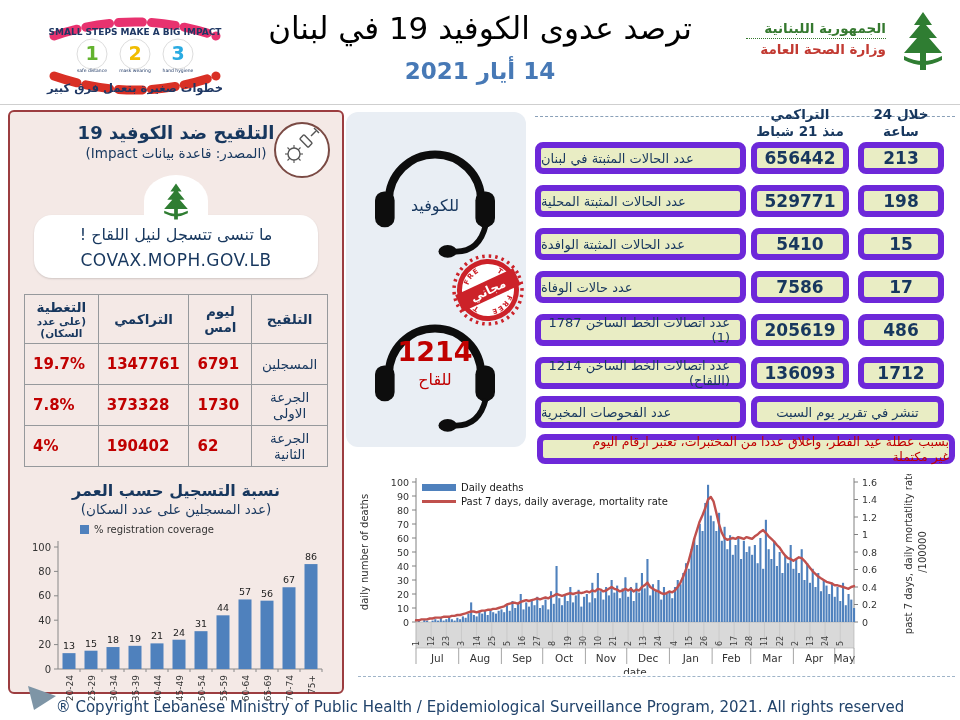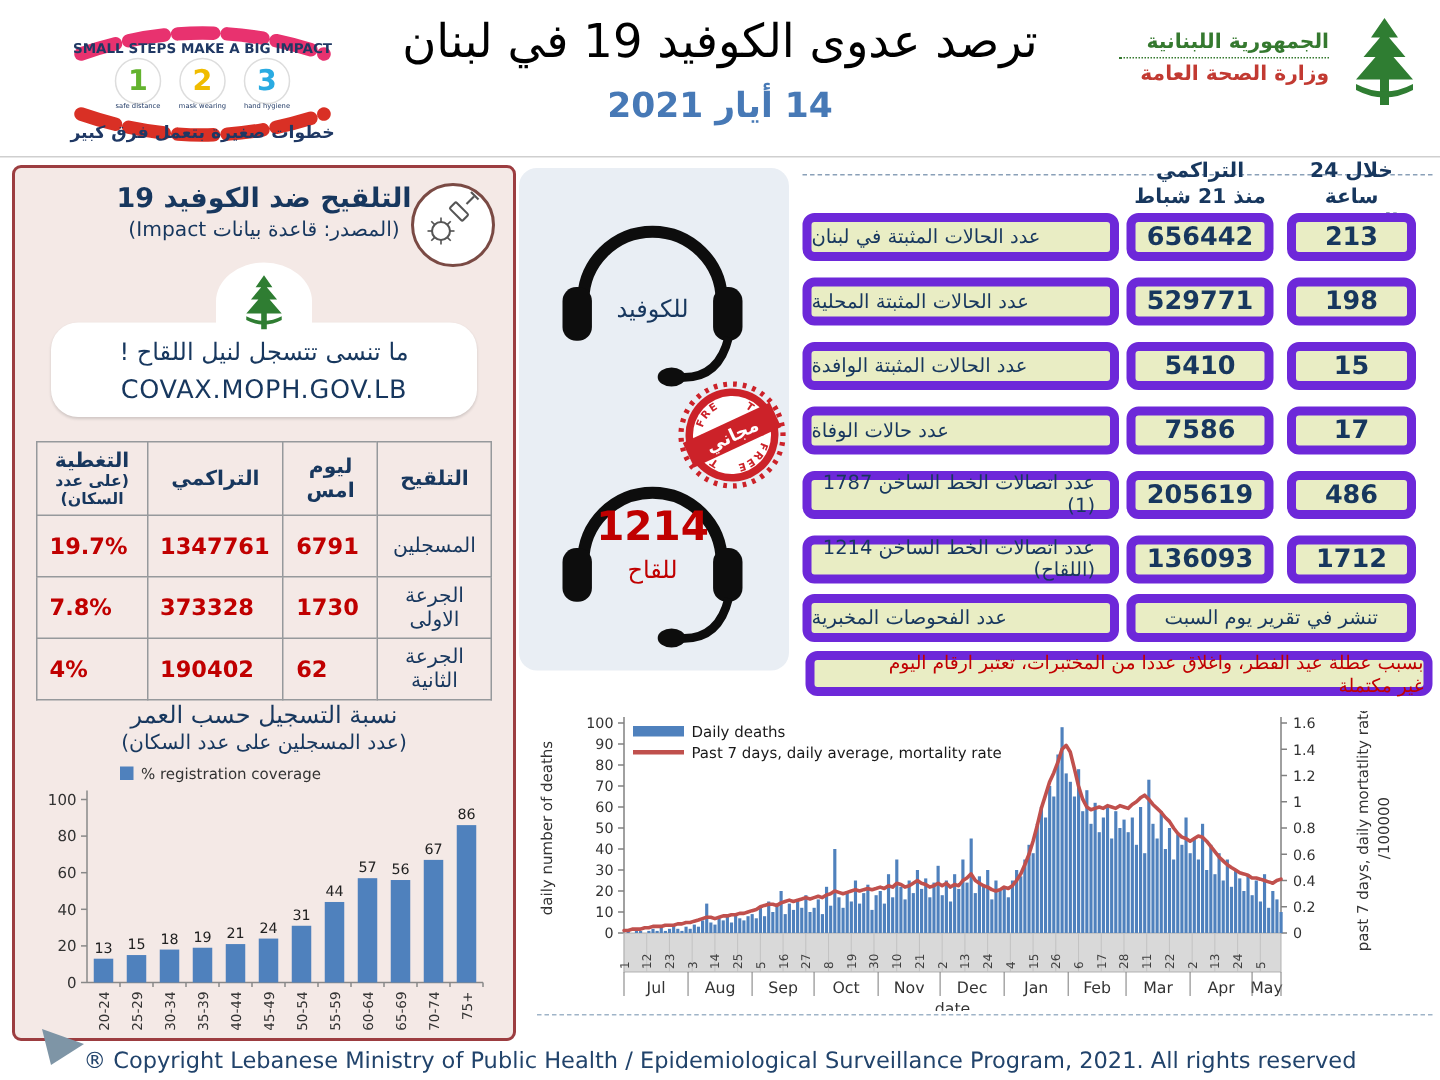--- a/index.html
+++ b/index.html
@@ -33,21 +33,21 @@
   #covax-box .a{font-size:16px;color:#17375e;direction:rtl;text-align:center;}
   #covax-box .u{font-size:17px;color:#17375e;margin-top:6px;letter-spacing:.5px;}
   #cedar-wrap{width:64px;height:52px;margin:14px auto 0;background:#fff;border-radius:50% 50% 0 0;
               display:flex;justify-content:center;align-items:flex-end;position:relative;z-index:2;}
   table#vaxtab{direction:rtl;border-collapse:collapse;margin:16px auto 0;width:304px;}
   #vaxtab th,#vaxtab td{border:1px solid #96999c;padding:4px 6px;}
   #vaxtab th{font-size:13.5px;font-weight:bold;color:#17375e;text-align:center;height:34px;}
   #vaxtab th .sm{font-size:10.5px;font-weight:bold;display:block;}
   #vaxtab td.lab{font-size:13.5px;color:#17375e;text-align:center;height:32px;}
   #vaxtab td.num{font-size:15px;font-weight:bold;color:#c00000;text-align:left;direction:ltr;padding-left:8px;}
-  #reg-title{font-size:16px;font-weight:normal;}
+  #reg-title{margin-top:14px;font-size:16px;font-weight:bold;}
   #reg-sub{font-size:13.5px;margin-top:1px;}
   
   #hot{position:absolute;left:346px;top:112px;width:180px;height:335px;background:#e9eef4;border-radius:12px;}
   .hs-wrap{position:absolute;left:14px;width:150px;height:140px;}
   .hs-num{position:absolute;left:0;right:0;top:36px;text-align:center;font-size:27px;font-weight:bold;}
   .hs-lab{position:absolute;left:0;right:0;top:70px;text-align:center;font-size:16px;direction:rtl;}
   
   #stats{position:absolute;left:535px;top:106px;width:423px;height:364px;}
   #stats .dash{position:absolute;left:0;top:10px;width:420px;border-top:1.5px dashed #8aa0b8;}
   .sh{position:absolute;top:0px;font-size:13.5px;font-weight:bold;color:#17375e;text-align:center;

